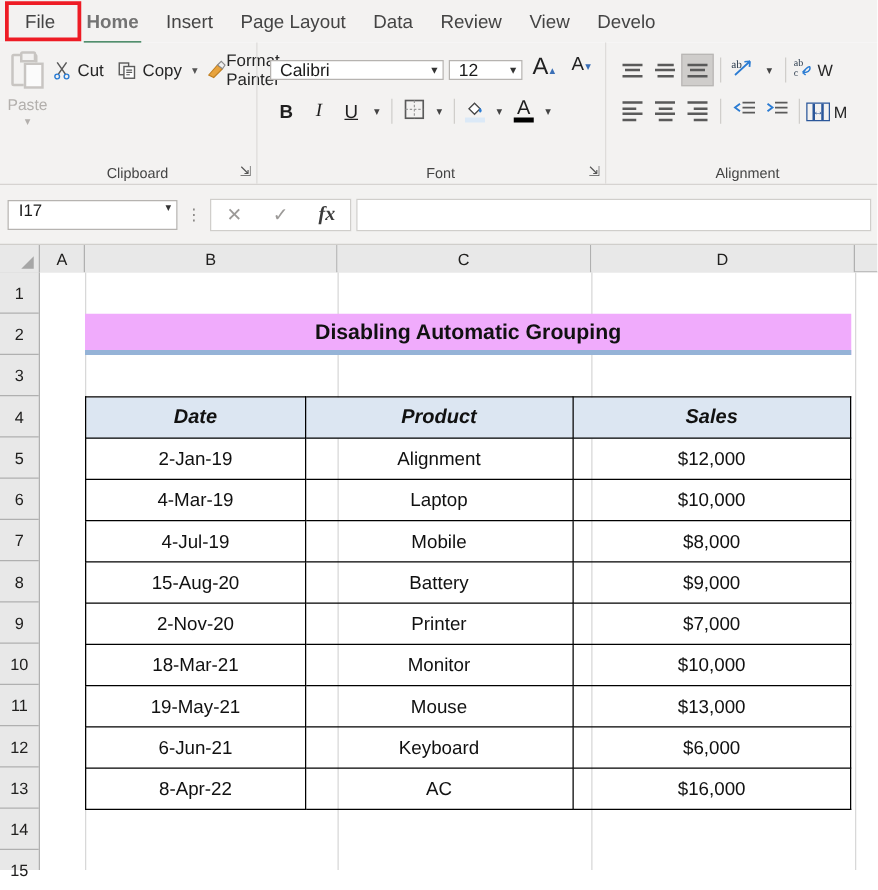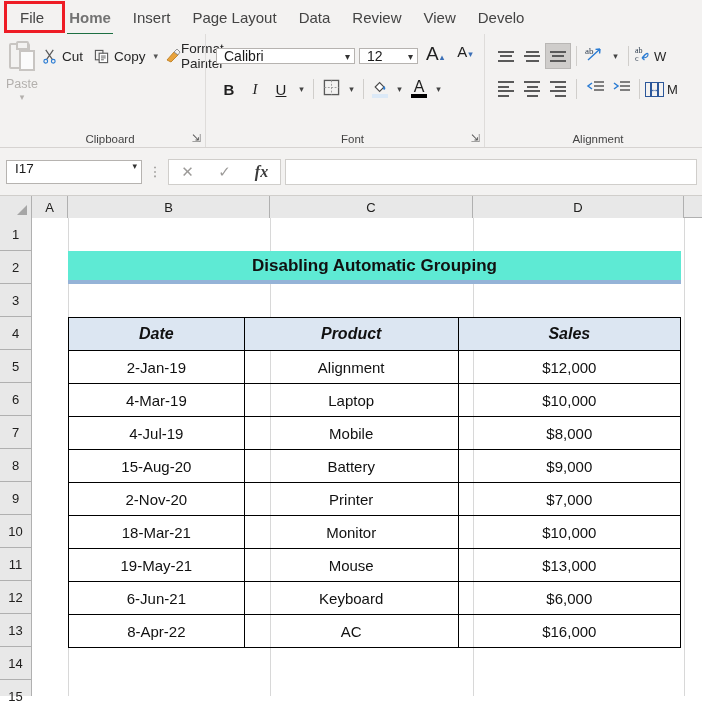--- a/index.html
+++ b/index.html
@@ -264,21 +264,21 @@
     flex: 1; position: relative;
     background: #fff;
   }
   .vline { position: absolute; top: 0; bottom: 0; width: 1px; background: #d8d8d8; }
 
   
   .title-banner {
     position: absolute;
     left: 36px; top: 33px;
     width: 613px; height: 33px;
-    background: #5eead4;
+    background: #f0abfc;
     border-bottom: 4px solid #95b3d7;
     display: flex; align-items: center; justify-content: center;
     font-size: 17px; font-weight: bold; color: #111;
   }
 
   
   .dtable {
     position: absolute;
     left: 36px; top: 99px;
     width: 613px;

